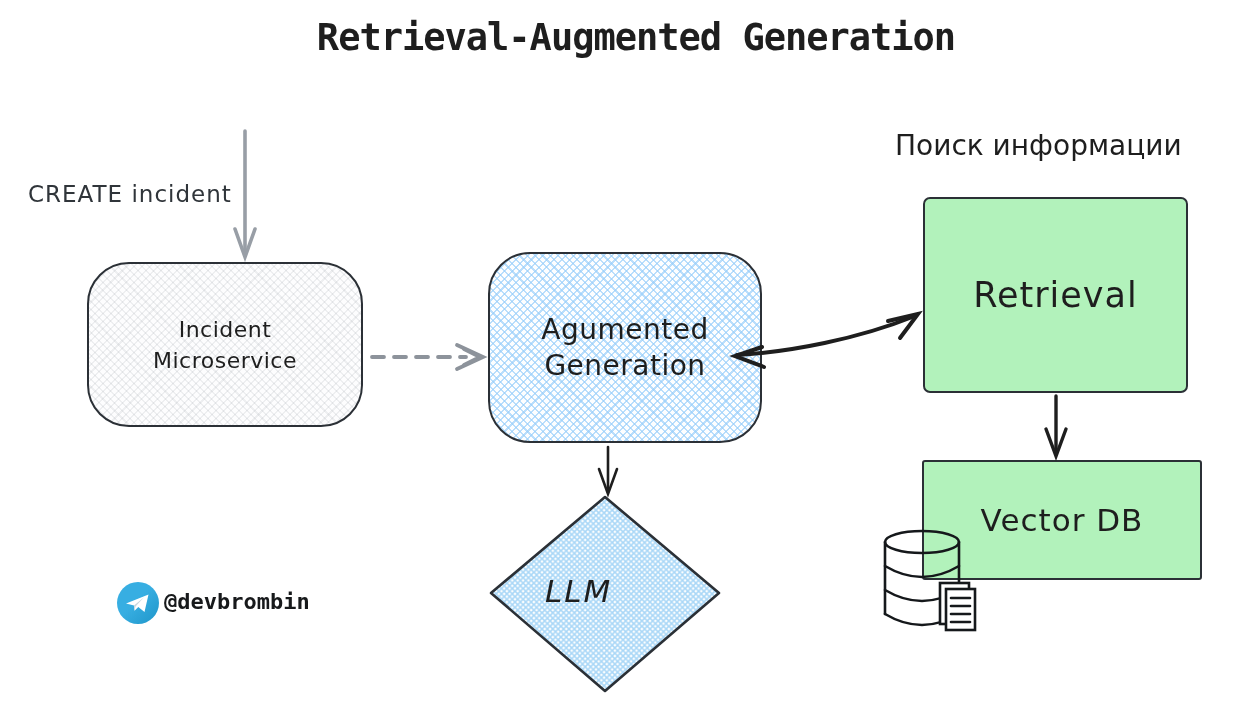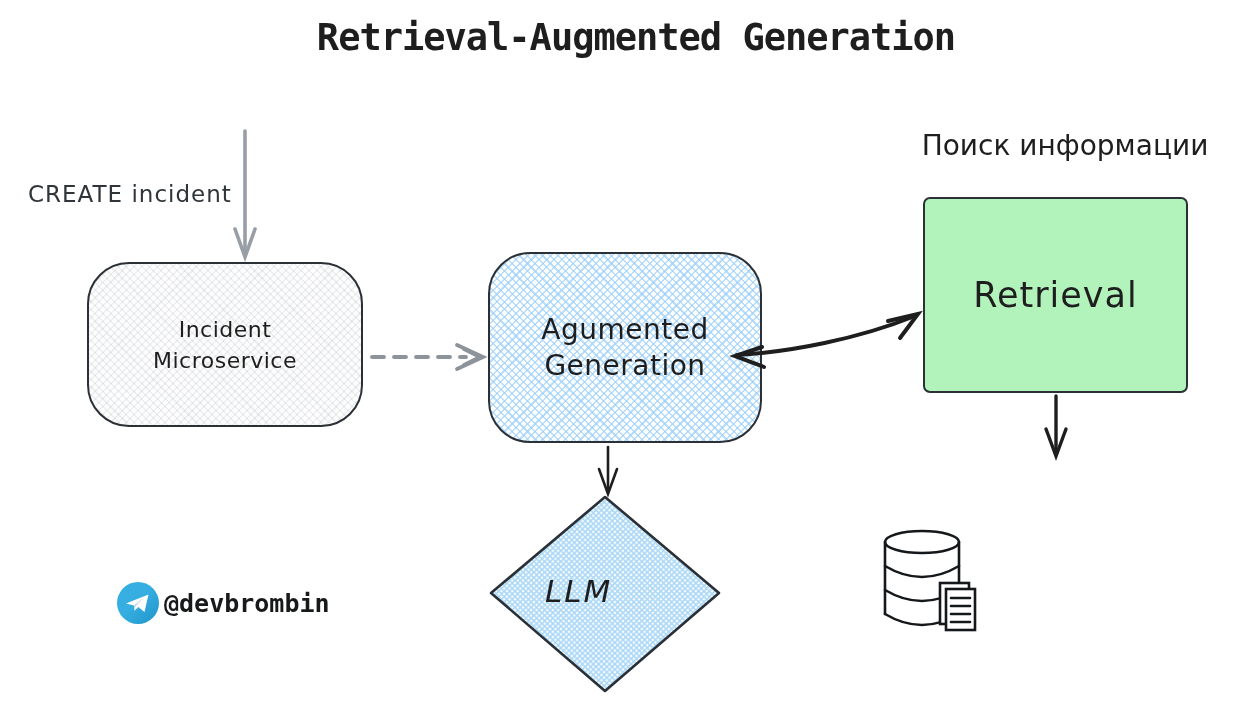--- a/index.html
+++ b/index.html
@@ -50,38 +50,38 @@
   .augmented-box{left:488px;top:252px;width:274px;height:191px;}
   .augmented-box .line{font-size:28px;line-height:36px;letter-spacing:.5px;}
 
   .retrieval-box{left:923px;top:197px;width:265px;height:196px;border-radius:7px;}
   .retrieval-box .line{font-size:35px;letter-spacing:1px;}
 
   .vectordb-box{left:922px;top:460px;width:280px;height:120px;border-radius:3px;border-width:2.5px;}
   .vectordb-box .line{font-size:31px;letter-spacing:1px;}
 
   .caption{
-    text-align:center;font-size:28px;line-height:36px;
+    font-size:28px;line-height:36px;
     font-weight:500;color:#1e1e1e;
   }
   .caption-augmented{left:455px;top:160px;width:315px;}
   .caption-retrieval{left:895px;top:128px;width:340px;}
 
   .create-label{
     left:28px;top:181px;font-size:23px;letter-spacing:1px;
     color:#30353a;font-weight:500;
   }
 
   .llm-label{
     left:545px;top:573px;width:125px;text-align:left;
     font-size:31px;font-style:italic;font-weight:500;letter-spacing:2px;
   }
 
   .watermark-text{
-    left:164px;top:589px;font-size:25px;font-weight:700;
+    left:164px;top:589px;font-size:22px;font-weight:700;
     font-family:"DejaVu Sans Mono", monospace;color:#17191b;
   }
 
   svg{display:block;}
   .overlay{left:0;top:0;pointer-events:none;}
 </style>
 </head>
 <body>
 
 <div id="canvas">
@@ -100,20 +100,23 @@
 
   <div class="abs node rounded hatch-blue augmented-box">
     <div class="line">Agumented</div>
     <div class="line">Generation</div>
   </div>
 
   <div class="abs node green-fill retrieval-box">
     <div class="line">Retrieval</div>
   </div>
 
+  <div class="abs node green-fill vectordb-box">
+    <div class="line">Vector DB</div>
+  </div>
 
   <svg class="abs" style="left:880px;top:528px;" width="100" height="104" viewBox="0 0 100 104">
     <g fill="none" stroke="#15181b" stroke-width="2.6" stroke-linecap="round">
       <ellipse cx="42" cy="14" rx="37" ry="11"></ellipse>
       <path d="M5 14 L5 86"></path>
       <path d="M79 14 L79 86"></path>
       <path d="M5 38 Q42 60 79 38"></path>
       <path d="M5 62 Q42 84 79 62"></path>
       <path d="M5 86 Q42 108 79 86"></path>
     </g>

